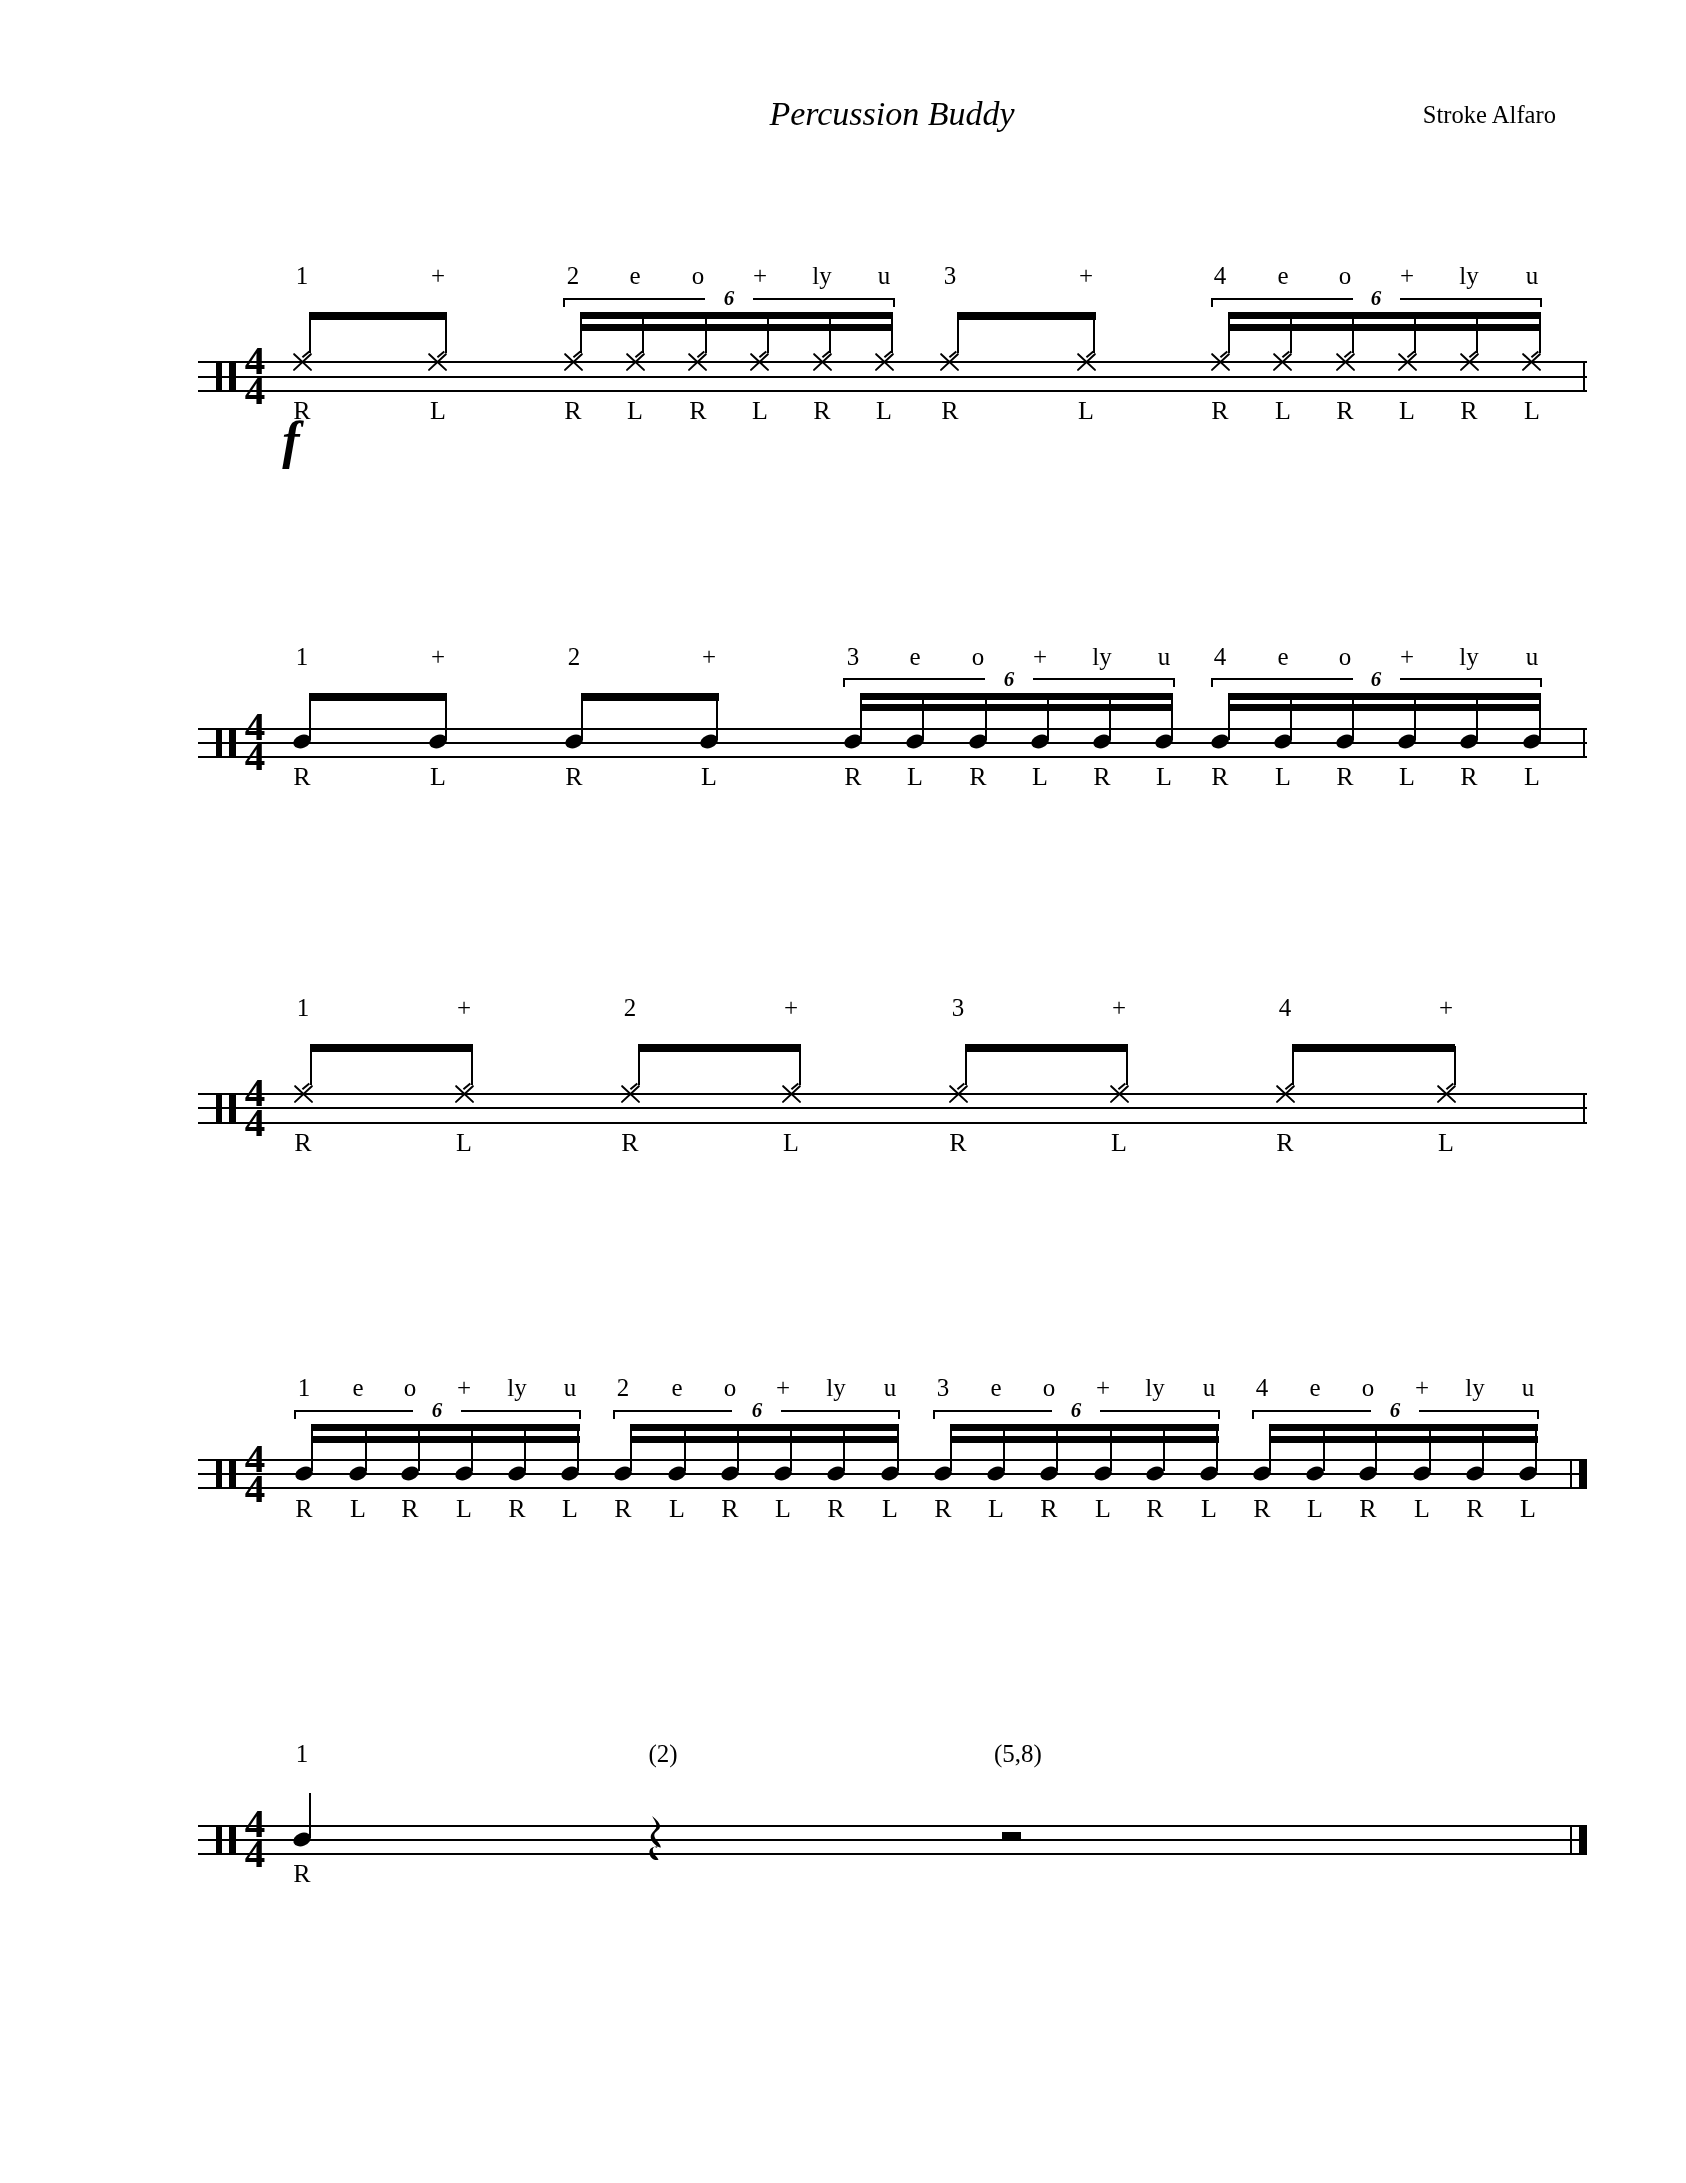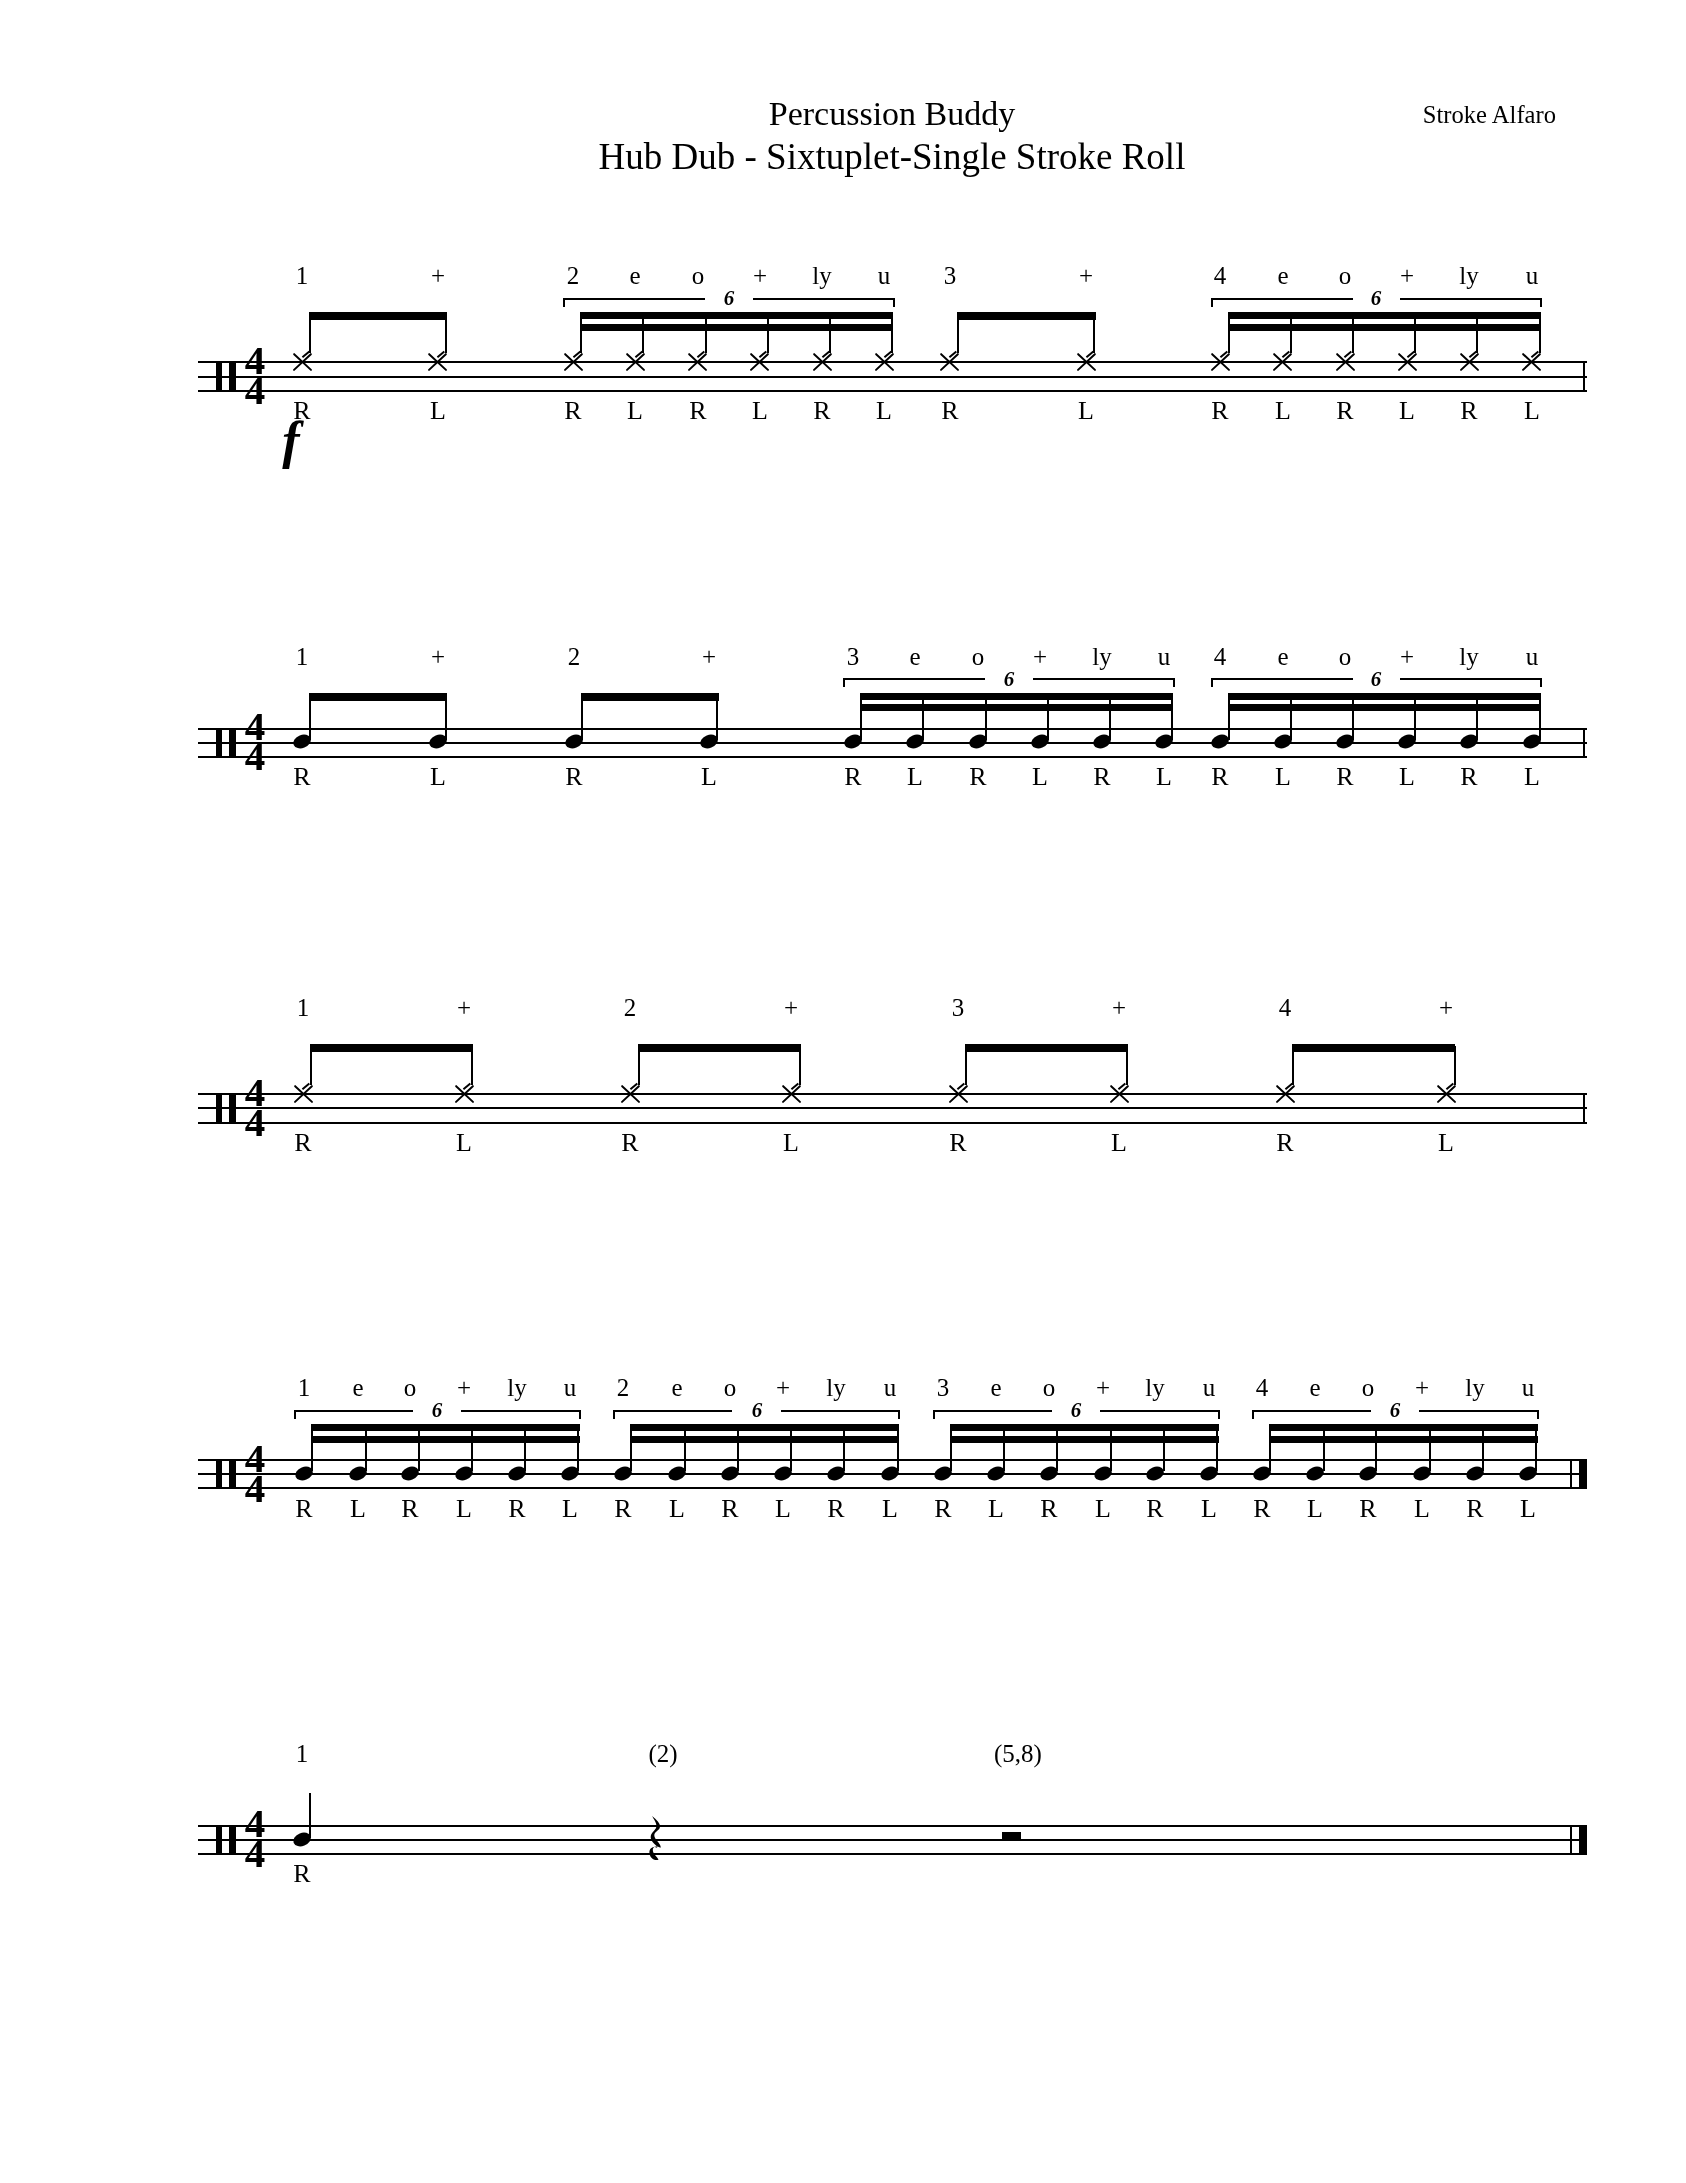--- a/index.html
+++ b/index.html
@@ -1,19 +1,19 @@
 <!DOCTYPE html>
 <html style="font-size:8.7px"><head>
 <meta charset="utf-8">
 <style>
   html,body{margin:0;padding:0;background:#ffffff;}
   #page{position:relative;width:1687px;height:2183px;background:#ffffff;overflow:hidden;
         font-family:"Liberation Serif","DejaVu Serif",serif;color:#000;}
   .abs{position:absolute;}
-  .center{transform:translateX(-50%);}
+  .center{transform:translateX(-50%);font-style:italic;}
   .right{transform:translateX(-100%);}
   .txt{position:absolute;line-height:1;white-space:nowrap;}
   .title{font-size:34px;}
   .subtitle{font-size:37px;}
   .author{font-size:24.6px;}
   .staff-line{position:absolute;height:1.6px;background:#000;}
   .bar{position:absolute;background:#000;}
   .tsig{position:absolute;font-size:41px;font-weight:bold;line-height:1;transform:translateX(-50%);}
   .count{position:absolute;font-size:25px;line-height:1;transform:translateX(-50%);}
   .stick{position:absolute;font-size:26px;line-height:1;transform:translateX(-50%);}
@@ -29,21 +29,20 @@
   .xconn{position:absolute;width:9.3px;height:1.9px;background:#000;transform-origin:left bottom;transform:rotate(-40deg);}
   .dyn{position:absolute;font-size:52px;font-weight:bold;font-style:italic;line-height:1;transform:translateX(-50%);}
   .halfrest{position:absolute;background:#000;}
   svg.qrest{position:absolute;}
 </style>
 </head>
 <body>
 
 <div id="page">
   <div class="txt title center" style="left:892px;top:97px;">Percussion Buddy</div>
-  <div class="txt subtitle center" style="left:892px;top:138px;">Hub Dub - Sixtuplet-Single Stroke Roll</div>
   <div class="txt author right" style="left:1556px;top:103px;">Stroke Alfaro</div>
   <div id="score">
       <div class="abs" style="left: 0px; top: 0px;">
         <div class="staff-line" style="left: 198px; top: 361px; width: 1389px;"></div>
         <div class="staff-line" style="left: 198px; top: 376px; width: 1389px;"></div>
         <div class="staff-line" style="left: 198px; top: 390px; width: 1389px;"></div>
         <div class="bar" style="left: 216px; top: 361px; width: 6px; height: 30px;"></div>
         <div class="bar" style="left: 229px; top: 361px; width: 6.5px; height: 30px;"></div>
         <div class="tsig" style="left: 255px; top: 340px;">4</div>
         <div class="tsig" style="left: 255px; top: 370px;">4</div>

